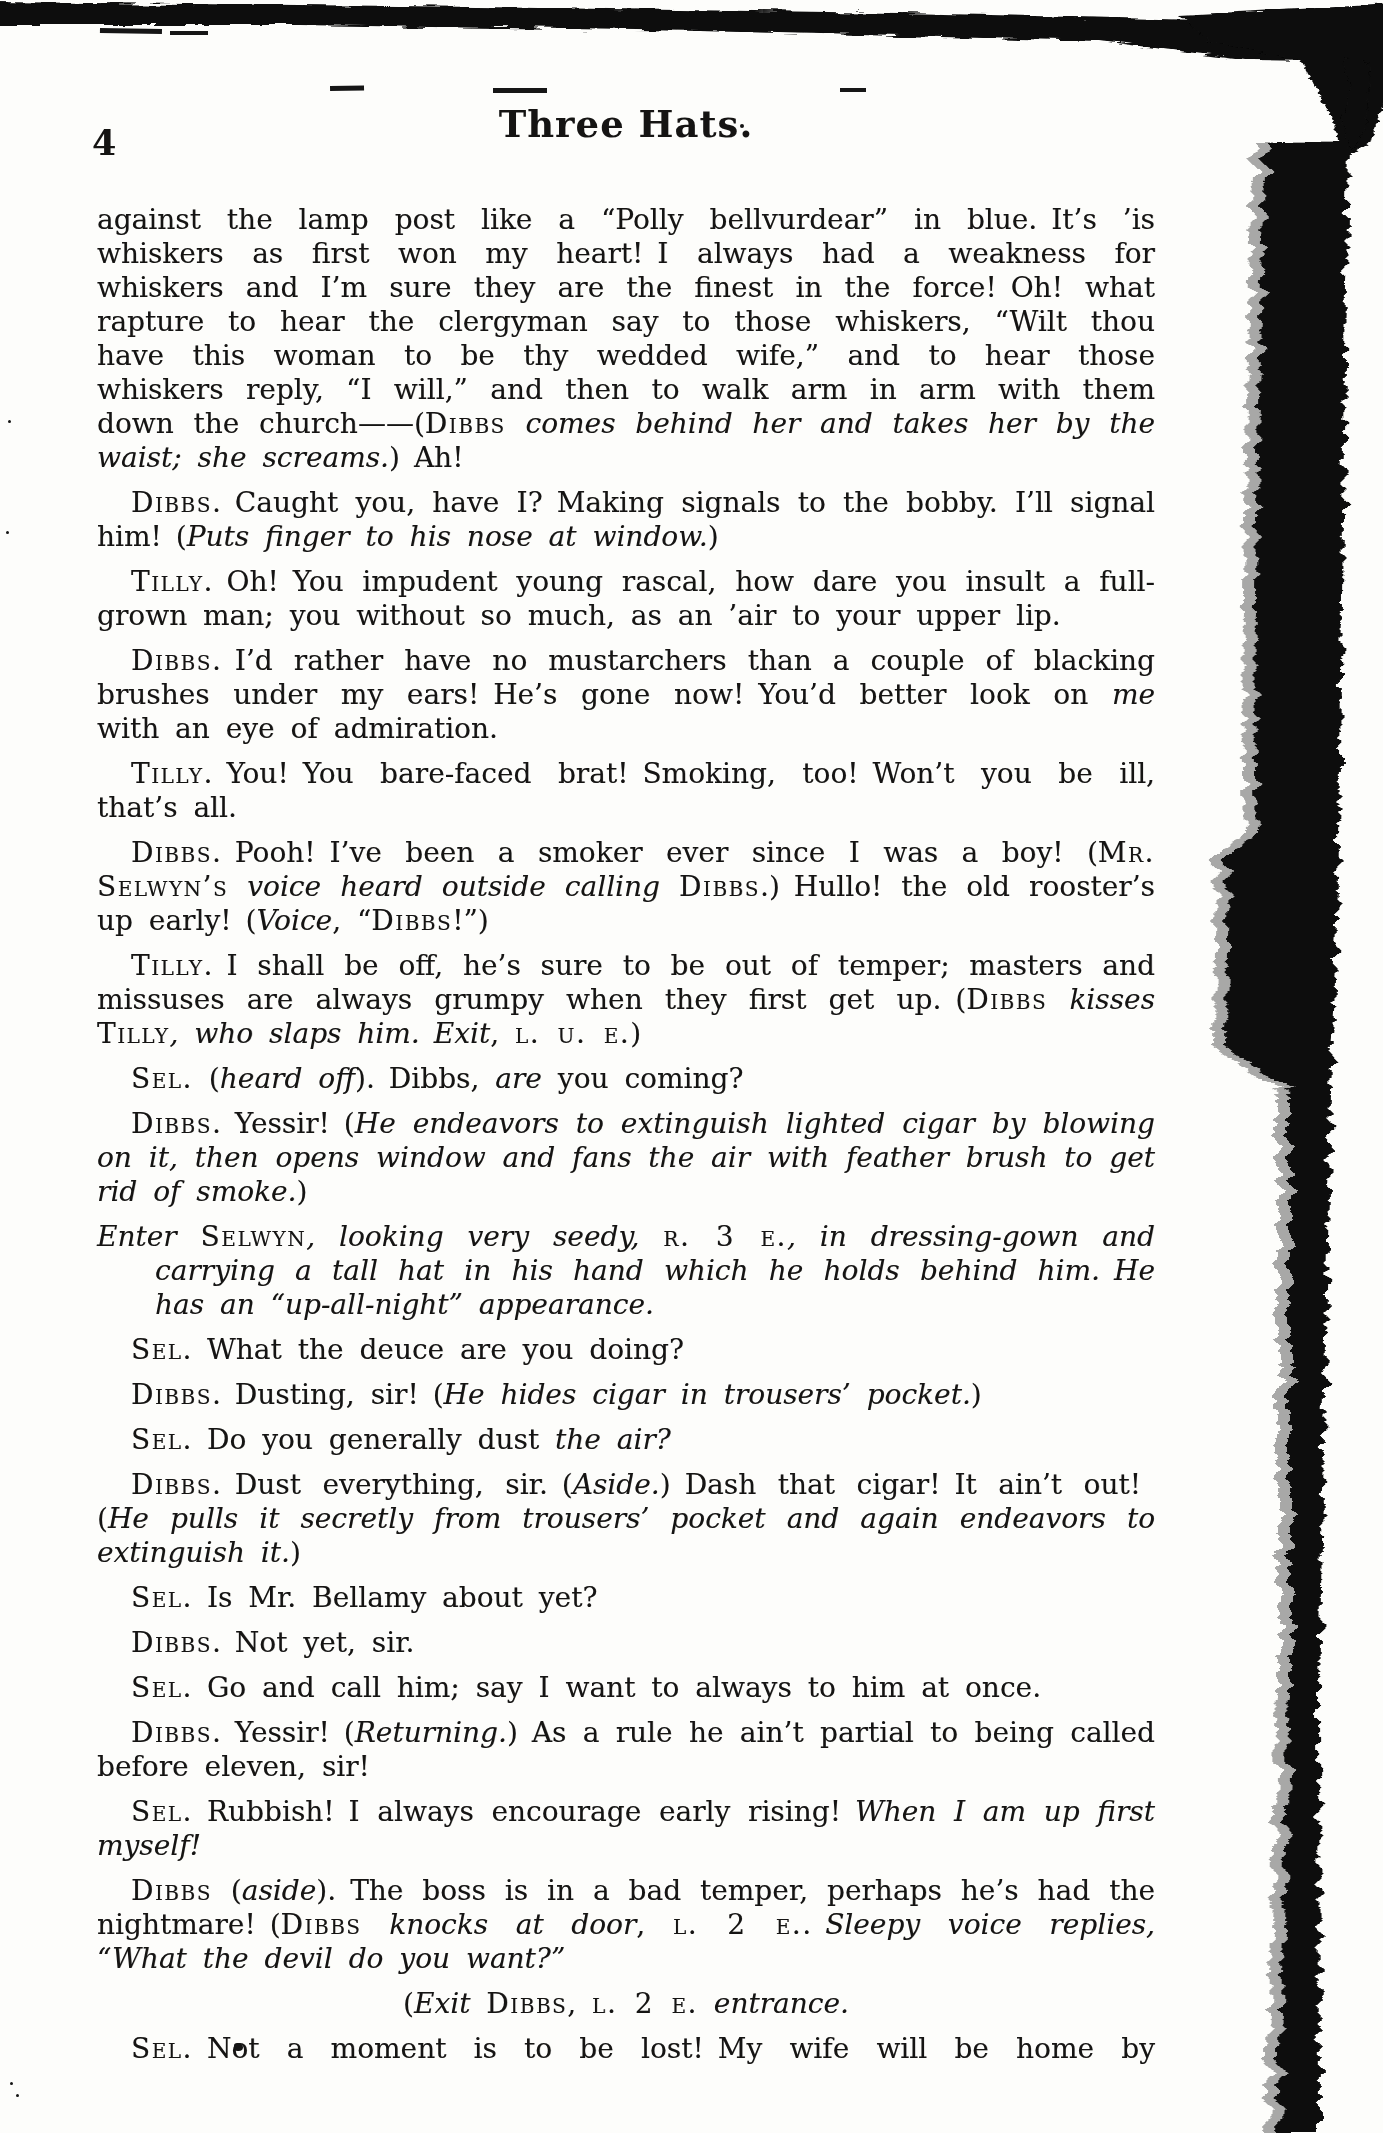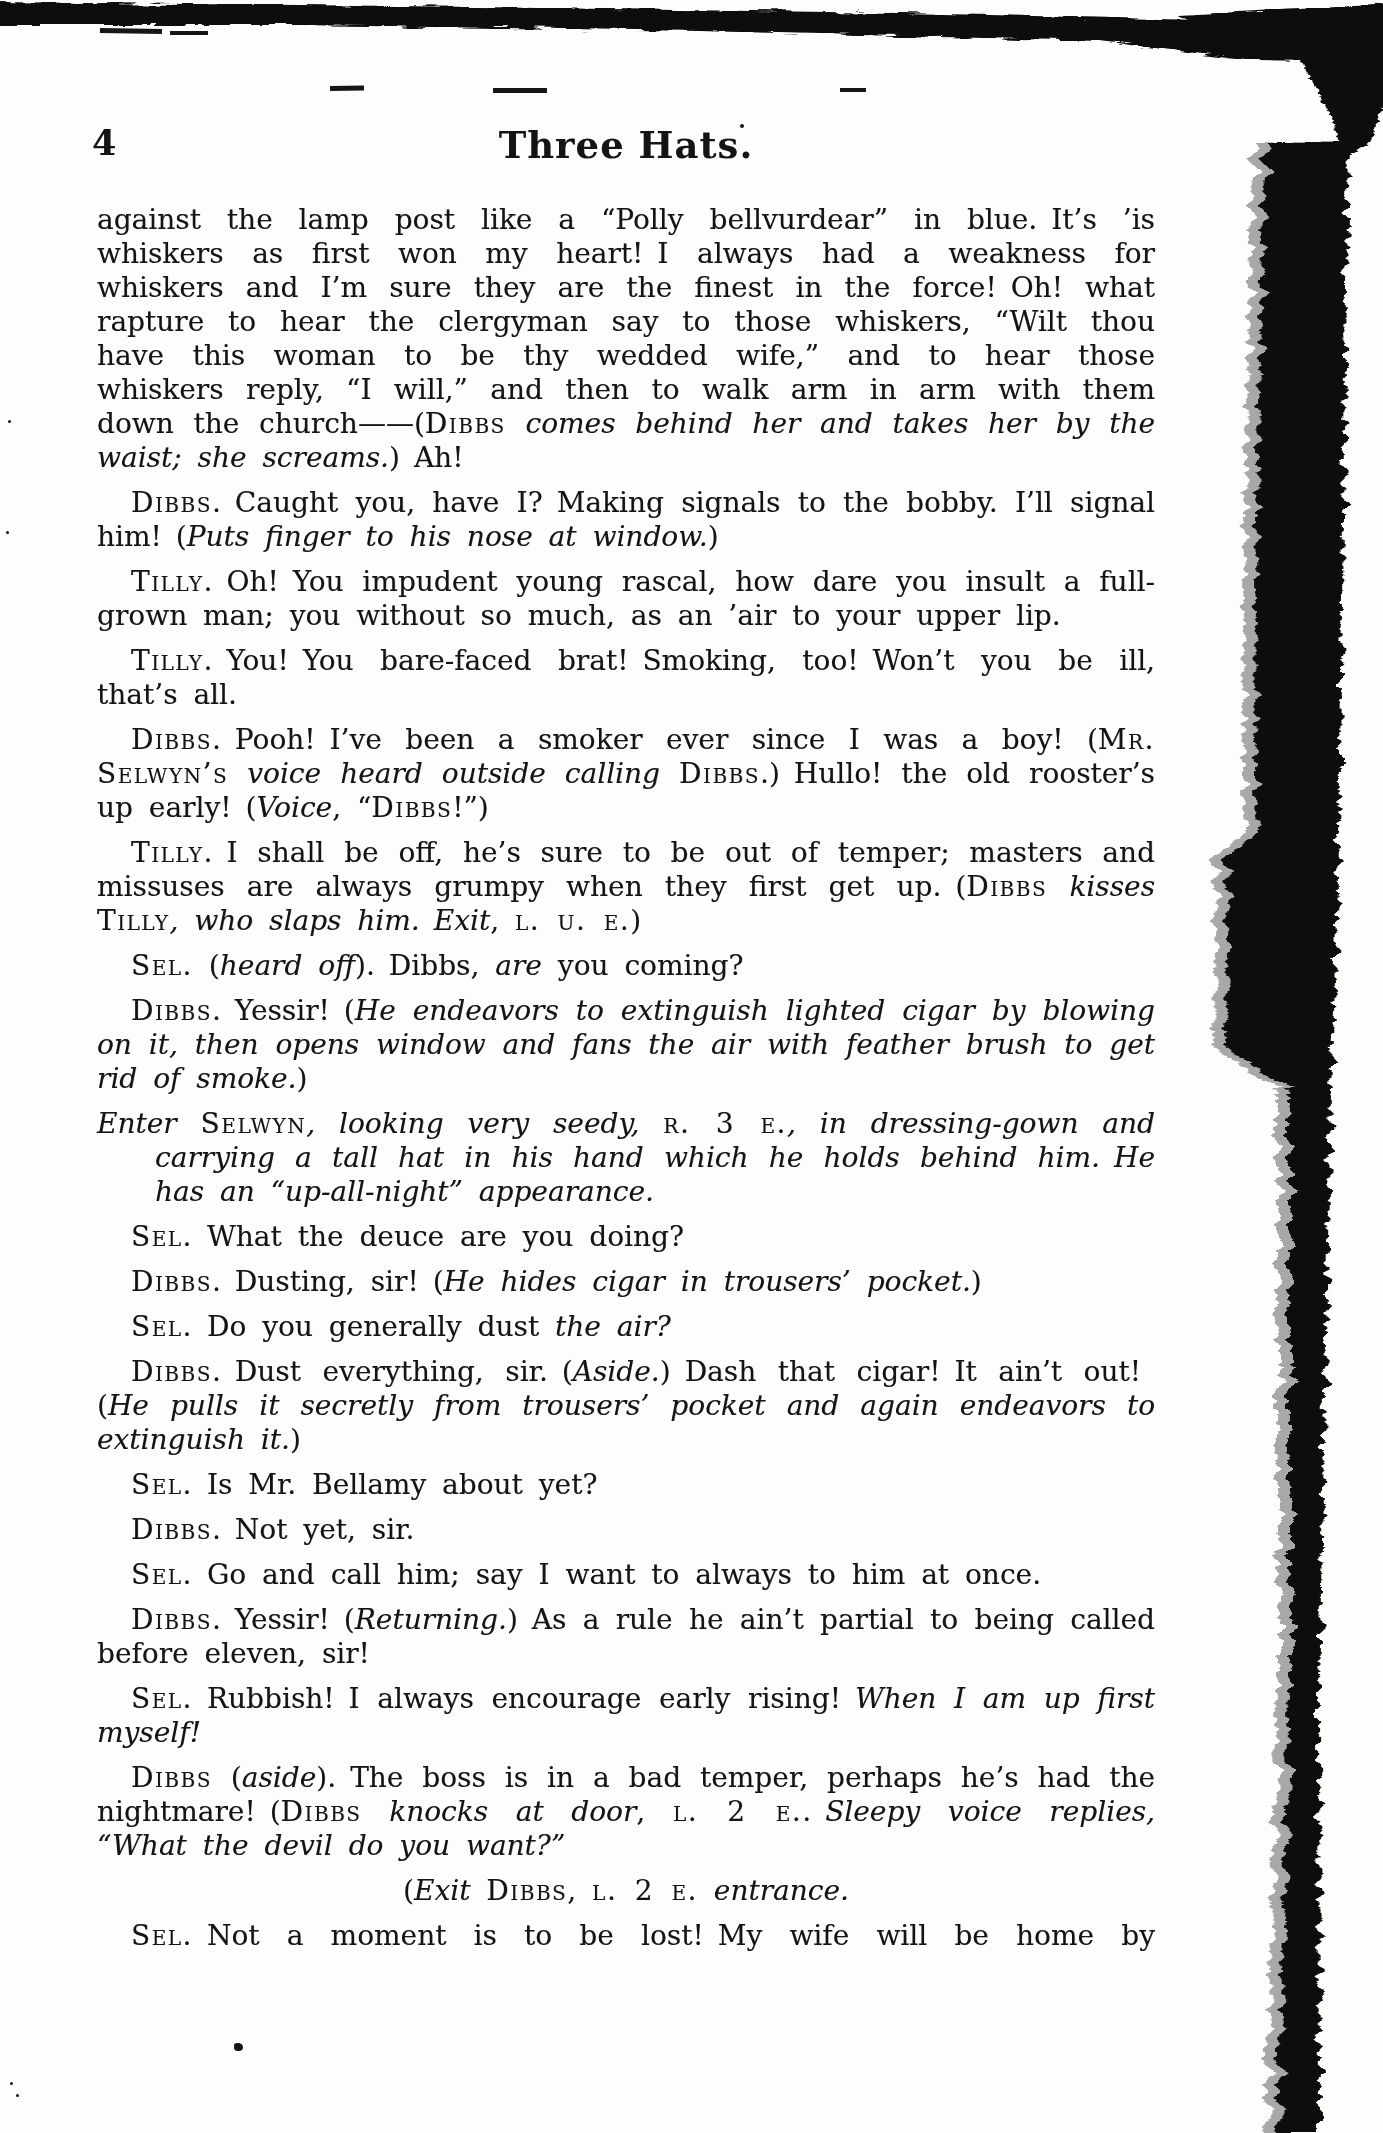--- a/index.html
+++ b/index.html
@@ -7,21 +7,21 @@
     width:1383px;height:2133px;position:relative;
     background:#fdfdfb;color:#151413;
     font-family:"DejaVu Serif","Liberation Serif",serif;
   }
   .page{position:absolute;inset:0;}
   .pagenum{
     position:absolute;left:92px;top:122px;
     font-size:35px;font-weight:bold;
   }
   .title{
-    position:absolute;left:86px;top:123px;width:1080px;margin:0;
+    position:absolute;left:86px;top:102px;width:1080px;margin:0;
     text-align:center;font-size:37px;font-weight:bold;letter-spacing:1px;
   }
   .text-block{
     position:absolute;left:86px;top:192px;width:1080px;
     font-size:28px;line-height:34px;text-align:justify;
     word-spacing:7px;
     text-shadow:0.3px 0.3px 0 rgba(20,20,19,.35);
   }
   .text-block p{margin:11px;}
   .dia{text-indent:34px;}
@@ -40,20 +40,21 @@
 
 <div class="page">
 
   <span class="pagenum">4</span>
   <h1 class="title">Three Hats.</h1>
 
   <div class="text-block">
       <p class="open"><span class="s-n">against the lamp post like a “Polly bellvurdear” in blue. It’s ’is whiskers as first won my heart! I always had a weakness for whiskers and I’m sure they are the finest in the force! Oh! what rapture to hear the clergyman say to those whiskers, “Wilt thou have this woman to be thy wedded wife,” and to hear those whiskers reply, “I will,” and then to walk arm in arm with them down the church——(</span><span class="s-sc">Dibbs</span><span class="s-i"> comes behind her and takes her by the waist; she screams.</span><span class="s-n">) Ah!</span></p>
       <p class="dia"><span class="s-sc">Dibbs</span><span class="s-n">. Caught you, have I? Making signals to the bobby. I’ll signal him! (</span><span class="s-i">Puts finger to his nose at window.</span><span class="s-n">)</span></p>
       <p class="dia"><span class="s-sc">Tilly</span><span class="s-n">. Oh! You impudent young rascal, how dare you insult a full-grown man; you without so much, as an ’air to your upper lip.</span></p>
+      <p class="dia"><span class="s-sc">Dibbs</span><span class="s-n">. I’d rather have no mustarchers than a couple of blacking brushes under my ears! He’s gone now! You’d better look on </span><span class="s-i">me</span><span class="s-n"> with an eye of admiration.</span></p>
       <p class="dia"><span class="s-sc">Tilly</span><span class="s-n">. You! You bare-faced brat! Smoking, too! Won’t you be ill, that’s all.</span></p>
       <p class="dia"><span class="s-sc">Dibbs</span><span class="s-n">. Pooh! I’ve been a smoker ever since I was a boy! (</span><span class="s-sc">Mr. Selwyn’s</span><span class="s-i"> voice heard outside calling </span><span class="s-sc">Dibbs</span><span class="s-n">.) Hullo! the old rooster’s up early! (</span><span class="s-i">Voice</span><span class="s-n">, “</span><span class="s-sc">Dibbs</span><span class="s-n">!”)</span></p>
       <p class="dia"><span class="s-sc">Tilly</span><span class="s-n">. I shall be off, he’s sure to be out of temper; masters and missuses are always grumpy when they first get up. (</span><span class="s-sc">Dibbs</span><span class="s-i"> kisses </span><span class="s-sc">Tilly</span><span class="s-i">, who slaps him. Exit</span><span class="s-n">, </span><span class="s-sc">l. u. e.</span><span class="s-n">)</span></p>
       <p class="dia"><span class="s-sc">Sel.</span><span class="s-n"> (</span><span class="s-i">heard off</span><span class="s-n">). Dibbs, </span><span class="s-i">are</span><span class="s-n"> you coming?</span></p>
       <p class="dia"><span class="s-sc">Dibbs</span><span class="s-n">. Yessir! (</span><span class="s-i">He endeavors to extinguish lighted cigar by blowing on it, then opens window and fans the air with feather brush to get rid of smoke.</span><span class="s-n">)</span></p>
       <p class="stage"><span class="s-i">Enter </span><span class="s-sc">Selwyn</span><span class="s-i">, looking very seedy, </span><span class="s-sc">r. 3 e.</span><span class="s-i">, in dressing-gown and carrying a tall hat in his hand which he holds behind him. He has an “up-all-night” appearance.</span></p>
       <p class="dia"><span class="s-sc">Sel.</span><span class="s-n"> What the deuce are you doing?</span></p>
       <p class="dia"><span class="s-sc">Dibbs</span><span class="s-n">. Dusting, sir! (</span><span class="s-i">He hides cigar in trousers’ pocket.</span><span class="s-n">)</span></p>
       <p class="dia"><span class="s-sc">Sel.</span><span class="s-n"> Do you generally dust </span><span class="s-i">the air?</span></p>
       <p class="dia"><span class="s-sc">Dibbs</span><span class="s-n">. Dust everything, sir. (</span><span class="s-i">Aside.</span><span class="s-n">) Dash that cigar! It ain’t out! (</span><span class="s-i">He pulls it secretly from trousers’ pocket and again endeavors to extinguish it.</span><span class="s-n">)</span></p>

